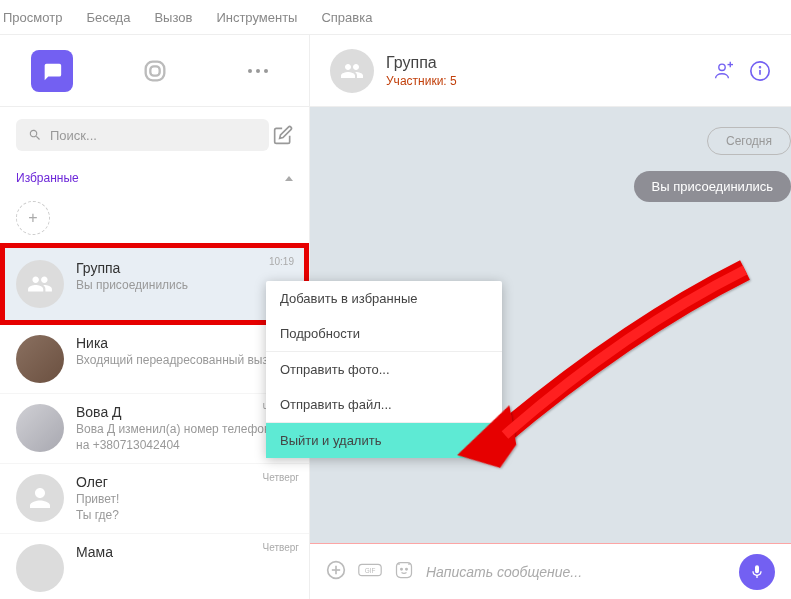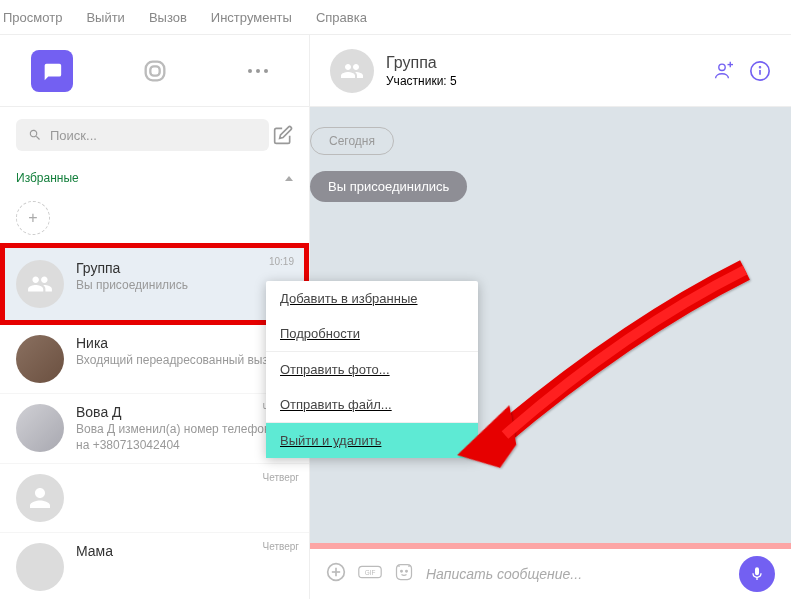--- a/index.html
+++ b/index.html
@@ -17,69 +17,69 @@
     .chat-bubble-icon { width: 42px; height: 42px; background: #7360f2; border-radius: 8px; display: flex; align-items: center; justify-content: center; }
     .chat-bubble-icon svg { fill: #fff; }
     .public-icon { width: 42px; height: 42px; display: flex; align-items: center; justify-content: center; }
     .more-dots { display: flex; gap: 4px; }
     .more-dots span { width: 4px; height: 4px; border-radius: 50%; background: #999; }
     
     .search-row { padding: 12px 16px; display: flex; align-items: center; gap: 4px; }
     .search-box { flex: 1; height: 32px; background: #f0f0f0; border-radius: 6px; display: flex; align-items: center; padding: 0 12px; gap: 8px; color: #999; font-size: 13px; }
     .compose-icon { width: 20px; height: 20px; color: #999; }
     
-    .fav-header { padding: 8px 16px; display: flex; justify-content: space-between; align-items: center; color: #15803d; font-size: 12px; }
+    .fav-header { padding: 8px 16px; display: flex; justify-content: space-between; align-items: center; color: #6d28d9; font-size: 12px; }
     .chevron { width: 0; height: 0; border-left: 4px solid transparent; border-right: 4px solid transparent; border-bottom: 5px solid #aaa; }
     .add-circle { width: 34px; height: 34px; border: 1px dashed #ccc; border-radius: 50%; margin: 8px 16px; display: flex; align-items: center; justify-content: center; color: #aaa; font-size: 16px; }
     
     .chat-list { flex: 1; overflow: hidden; }
     .chat-item { display: flex; padding: 10px 16px; gap: 12px; position: relative; border-bottom: 1px solid #f5f5f5; }
     .chat-item.highlighted { border: 5px solid #e60000; padding: 12px 11px; background: #e8eef4; }
     .avatar { width: 48px; height: 48px; border-radius: 50%; background: #dcdcdc; display: flex; align-items: center; justify-content: center; flex-shrink: 0; }
     .avatar.photo1 { background: linear-gradient(135deg, #8a7060, #6b5040); }
     .avatar.photo2 { background: linear-gradient(135deg, #d0d0d5, #a8a8b0); }
     .avatar svg { fill: #fff; }
     .chat-body { flex: 1; min-width: 0; }
     .chat-name { font-size: 14px; color: #333; white-space: nowrap; overflow: hidden; text-overflow: ellipsis; }
     .chat-preview { font-size: 12px; color: #999; margin-top: 2px; line-height: 1.3; overflow: hidden; }
     .chat-time { position: absolute; top: 8px; right: 10px; font-size: 10px; color: #aaa; }
     
     .content-area { flex: 1; display: flex; flex-direction: column; background: #fff; position: relative; }
     .chat-header { height: 72px; display: flex; align-items: center; padding: 0 20px; gap: 12px; border-bottom: 1px solid #eee; }
     .chat-header .avatar { width: 44px; height: 44px; }
     .chat-header-info { flex: 1; }
     .chat-header-title { font-size: 16px; color: #444; }
-    .chat-header-sub { font-size: 12px; color: #000000; margin-top: 2px; }
+    .chat-header-sub { font-size: 12px; color: #c2410c; margin-top: 2px; }
     .header-actions { display: flex; gap: 16px; color: #7360f2; }
     .header-icon { width: 22px; height: 22px; display: flex; align-items: center; justify-content: center; cursor: pointer; }
     
-    .chat-body-area { flex: 1; background: #dce3e8; padding: 20px 0; display: flex; flex-direction: column; align-items: flex-start; gap: 16px; }
+    .chat-body-area { flex: 1; background: #dce3e8; padding: 20px 0; display: flex; flex-direction: column; align-items: flex-end; gap: 16px; }
     .date-badge { padding: 6px 18px; border: 1px solid #bbb; border-radius: 16px; font-size: 12px; color: #999; background: transparent; }
     .joined-badge { padding: 8px 18px; background: #8e8e95; border-radius: 18px; font-size: 13px; color: #fff; }
     .joined-badge b { font-weight: 400; }
     
-    .compose-bar { height: 56px; display: flex; align-items: center; padding: 0 16px; gap: 12px; border-top: 6px solid #fca5a5; }
+    .compose-bar { height: 56px; display: flex; align-items: center; padding: 0 16px; gap: 12px; border-top: 1px solid #fca5a5; }
     .compose-icon-btn { color: #bbb; cursor: pointer; }
     .compose-input { flex: 1; font-size: 14px; font-style: italic; color: #aaa; }
     .mic-btn { width: 36px; height: 36px; border-radius: 50%; background: #7360f2; display: flex; align-items: center; justify-content: center; }
     .mic-btn svg { fill: #fff; }
     
-    .context-menu { position: absolute; left: 266px; top: 281px; width: 212px; background: #fff; box-shadow: 0 2px 12px rgba(0,0,0,0.25); z-index: 20; border-radius: 2px; text-decoration: underline; }
+    .context-menu { position: absolute; left: 266px; top: 281px; width: 236px; background: #fff; box-shadow: 0 2px 12px rgba(0,0,0,0.25); z-index: 20; border-radius: 2px; }
     .context-menu-item { padding: 10px 14px; font-size: 13px; color: #444; cursor: pointer; }
     .context-menu-item:hover, .context-menu-item.hovered { background: #5eead4; }
     .context-menu-divider { border-top: 1px solid #eee; }
     
     .arrow-annotation { position: absolute; z-index: 30; pointer-events: none; }
   </style>
 </head>
 <body>
 
 <div class="menubar">
   <span>Просмотр</span>
-  <span>Выйти</span>
+  <span>Беседа</span>
   <span>Вызов</span>
   <span>Инструменты</span>
   <span>Справка</span>
 </div>
 
 <div class="main-layout">
   <div class="sidebar">
     <div class="topbar">
       <div class="topbar-cell active">
         <div class="chat-bubble-icon">
@@ -154,20 +154,25 @@
           <div class="chat-preview">Вова Д изменил(а) номер телефона на +380713042404</div>
         </div>
         <div class="chat-time">Четверг</div>
       </div>
 
       <div class="chat-item">
         <div class="avatar">
           <svg width="30" height="30" viewBox="0 0 24 24" fill="#f0f0f0">
               <path d="M12 12c2.21 0 4-1.79 4-4s-1.79-4-4-4-4 1.79-4 4 1.79 4 4 4zm0 2c-2.67 0-8 1.34-8 4v2h16v-2c0-2.66-5.33-4-8-4z"></path>
             </svg>
+        </div>
+        <div class="chat-body">
+          <div class="chat-name">Олег</div>
+          <div class="chat-preview" style="white-space:pre-line;">Привет!
+Ты где?</div>
         </div>
         <div class="chat-time">Четверг</div>
       </div>
 
       <div class="chat-item">
         <div class="avatar"></div>
         <div class="chat-body">
           <div class="chat-name">Мама</div>
         </div>
         <div class="chat-time">Четверг</div>

